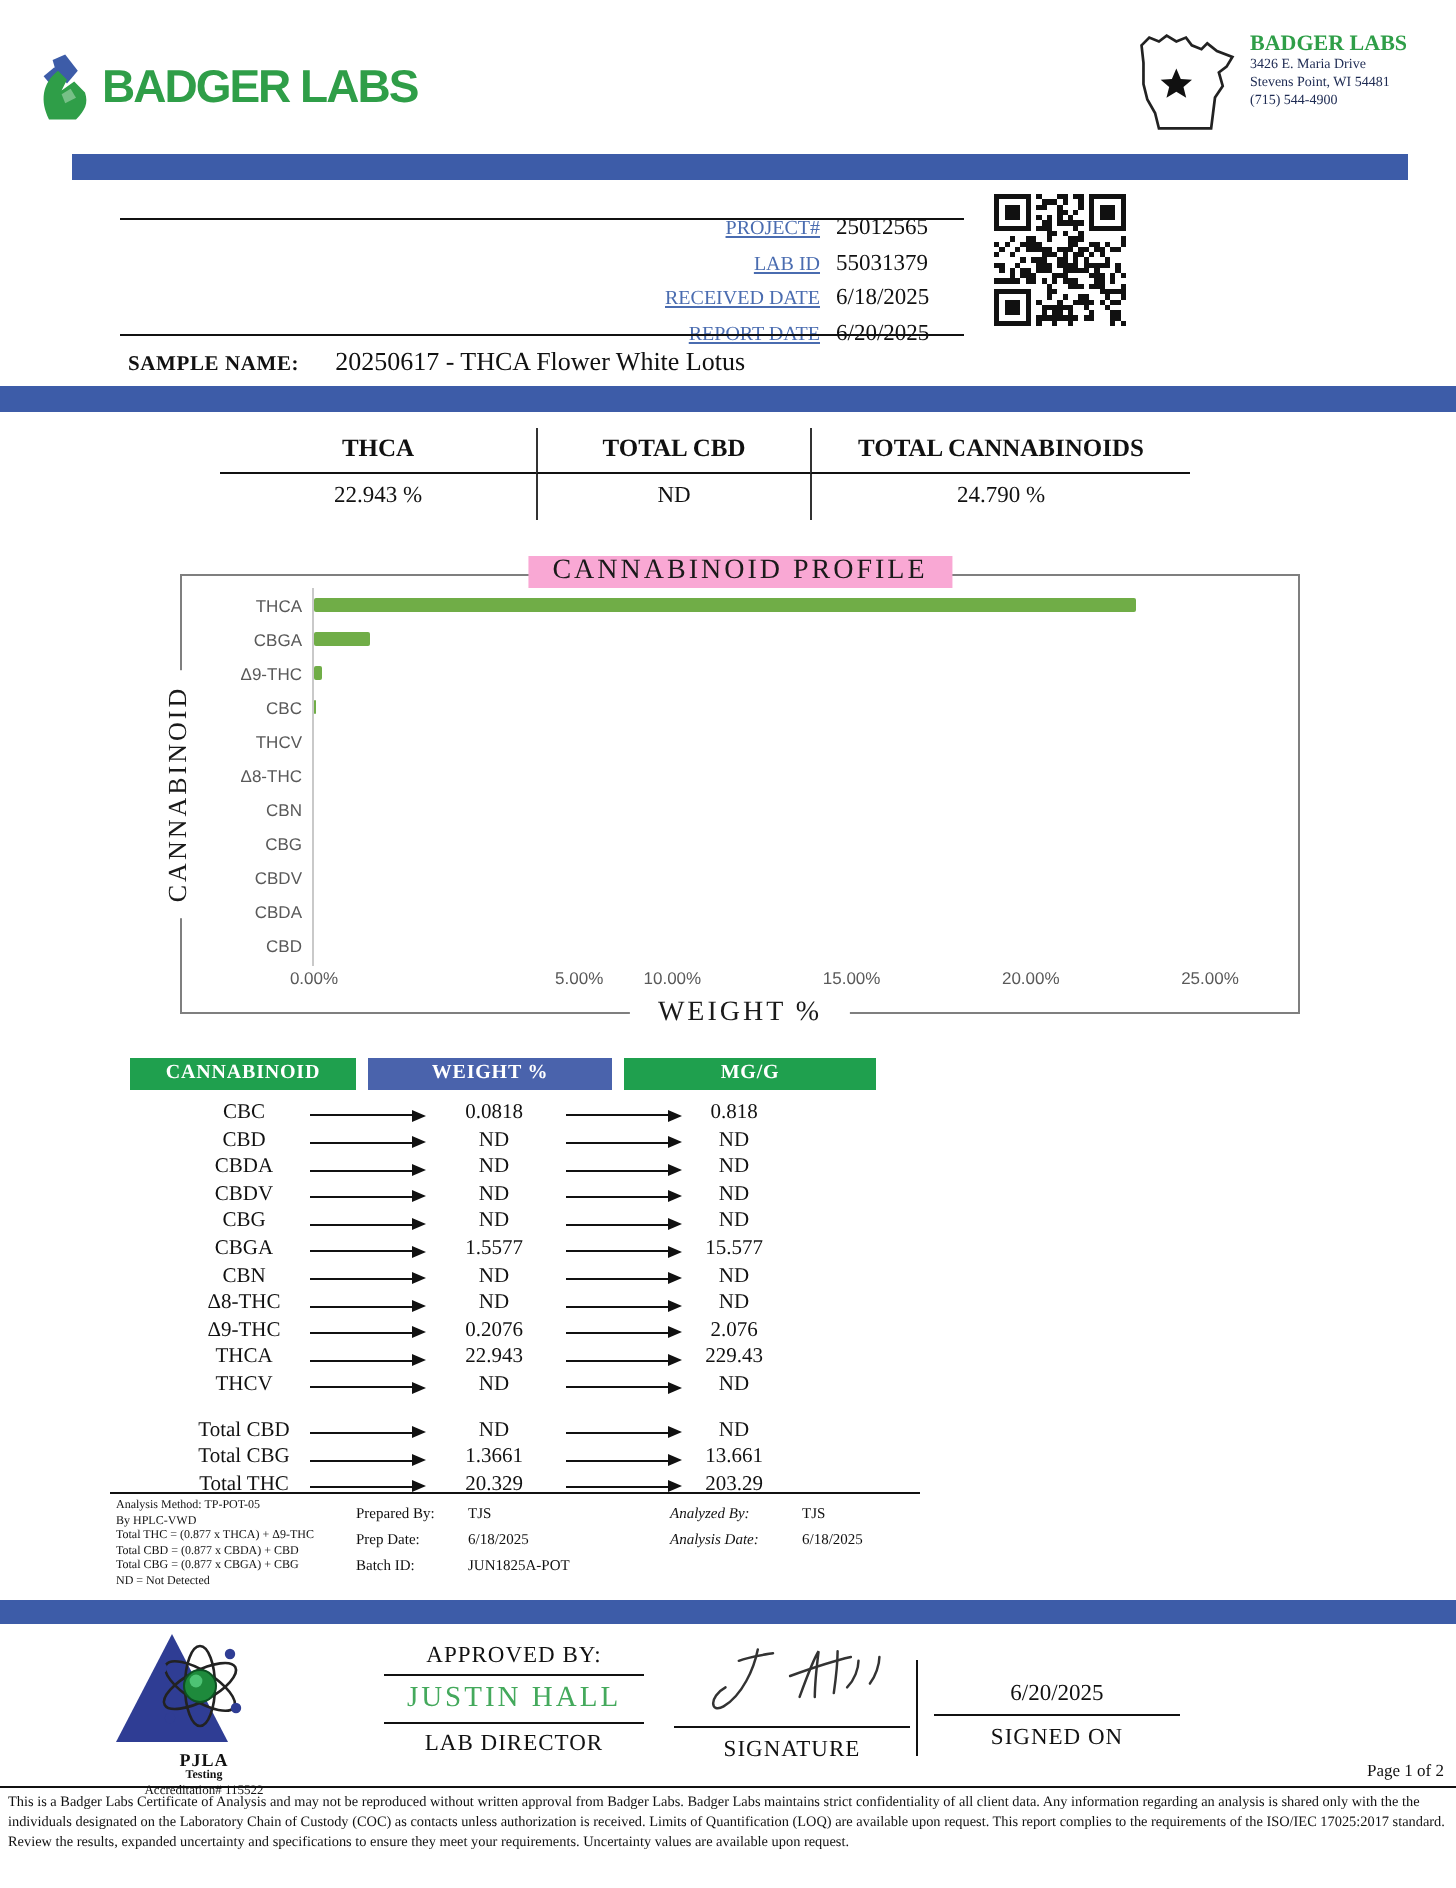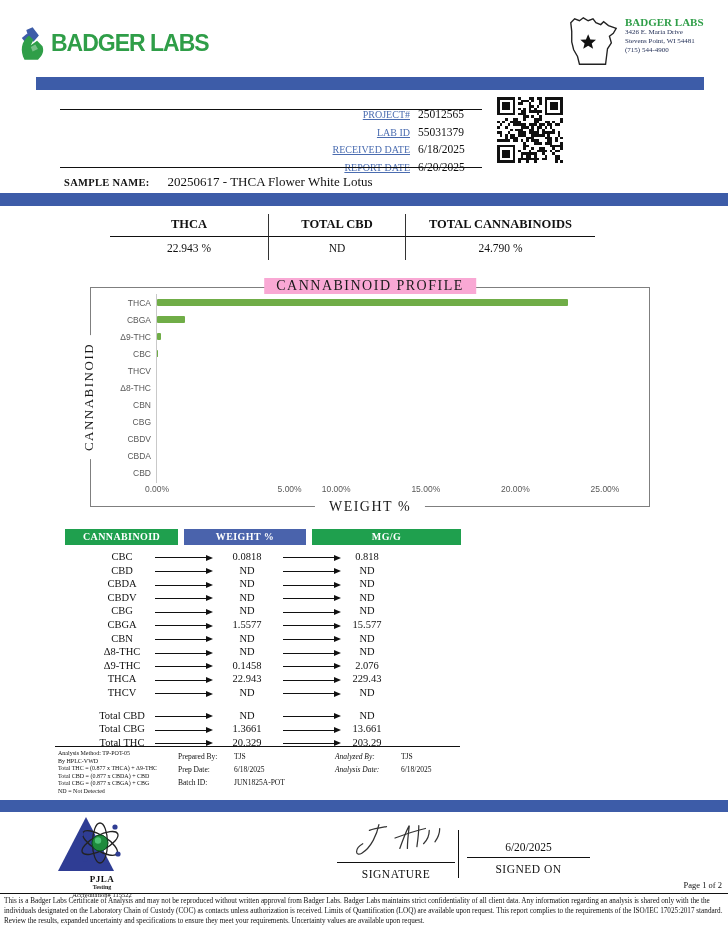--- a/index.html
+++ b/index.html
@@ -454,21 +454,21 @@
         <span class="chart-tick" style="left: 334.8px;">15.00%</span>
         <span class="chart-tick" style="left: 424.4px;">20.00%</span>
         <span class="chart-tick" style="left: 514px;">25.00%</span>
       </div>
     <div class="chart-xlabel">WEIGHT %</div>
   </div>
 
   <div class="rt-headers">
       <div class="rth" style="left: 65px; width: 113px; background: rgb(31, 160, 78);">CANNABINOID</div>
       <div class="rth" style="left: 184px; width: 122px; background: rgb(74, 99, 172);">WEIGHT %</div>
-      <div class="rth" style="left: 312px; width: 149px; background: rgb(31, 160, 78);">MG/G</div>
+      <div class="rth" style="left: 312px; width: 126px; background: rgb(31, 160, 78);">MG/G</div>
     </div>
   <div class="results-rows">
       <div class="trow" style="top: 0px;">
         <span class="t-name">CBC</span>
         <span class="t-arr a1"></span>
         <span class="t-w">0.0818</span>
         <span class="t-arr a2"></span>
         <span class="t-m">0.818</span>
       </div>
       <div class="trow" style="top: 13.6px;">
@@ -516,21 +516,21 @@
       <div class="trow" style="top: 95.2px;">
         <span class="t-name">Δ8-THC</span>
         <span class="t-arr a1"></span>
         <span class="t-w">ND</span>
         <span class="t-arr a2"></span>
         <span class="t-m">ND</span>
       </div>
       <div class="trow" style="top: 108.8px;">
         <span class="t-name">Δ9-THC</span>
         <span class="t-arr a1"></span>
-        <span class="t-w">0.1458</span>
+        <span class="t-w">0.2076</span>
         <span class="t-arr a2"></span>
         <span class="t-m">2.076</span>
       </div>
       <div class="trow" style="top: 122.4px;">
         <span class="t-name">THCA</span>
         <span class="t-arr a1"></span>
         <span class="t-w">22.943</span>
         <span class="t-arr a2"></span>
         <span class="t-m">229.43</span>
       </div>
@@ -613,20 +613,25 @@
       <circle cx="29" cy="21" r="2.6" fill="#2f3d94"></circle>
       <circle cx="66" cy="41" r="2.6" fill="#2f3d94"></circle>
       <circle cx="63" cy="14" r="2.6" fill="#2f3d94"></circle>
       <circle cx="33" cy="46" r="2.6" fill="#2f3d94"></circle>
     </svg>
     <div class="pjla-name">PJLA</div>
     <div class="pjla-sub">Testing</div>
     <div class="pjla-acc">Accreditation# 115522</div>
   </div>
 
+  <div class="approved">
+    <div class="appr-label">APPROVED BY:</div>
+    <div class="appr-name">JUSTIN HALL</div>
+    <div class="appr-title">LAB DIRECTOR</div>
+  </div>
 
   <div class="sig-col">
     <svg width="112" height="38" viewBox="0 0 112 40">
       <g stroke="#333" stroke-width="1.3" fill="none" stroke-linecap="round">
         <path d="M38,6 C36,16 30,30 20,36 C13,40 12,31 21,26"></path>
         <path d="M28,12 C33,10 40,9 46,8"></path>
         <path d="M60,31 C64,20 68,10 70,7 C69,15 68,24 68,31"></path>
         <path d="M55,20 C66,16 78,12 87,10"></path>
         <path d="M80,7 C80,14 79,22 78,29"></path>
         <path d="M85,26 C89,22 91,16 91,12"></path>

